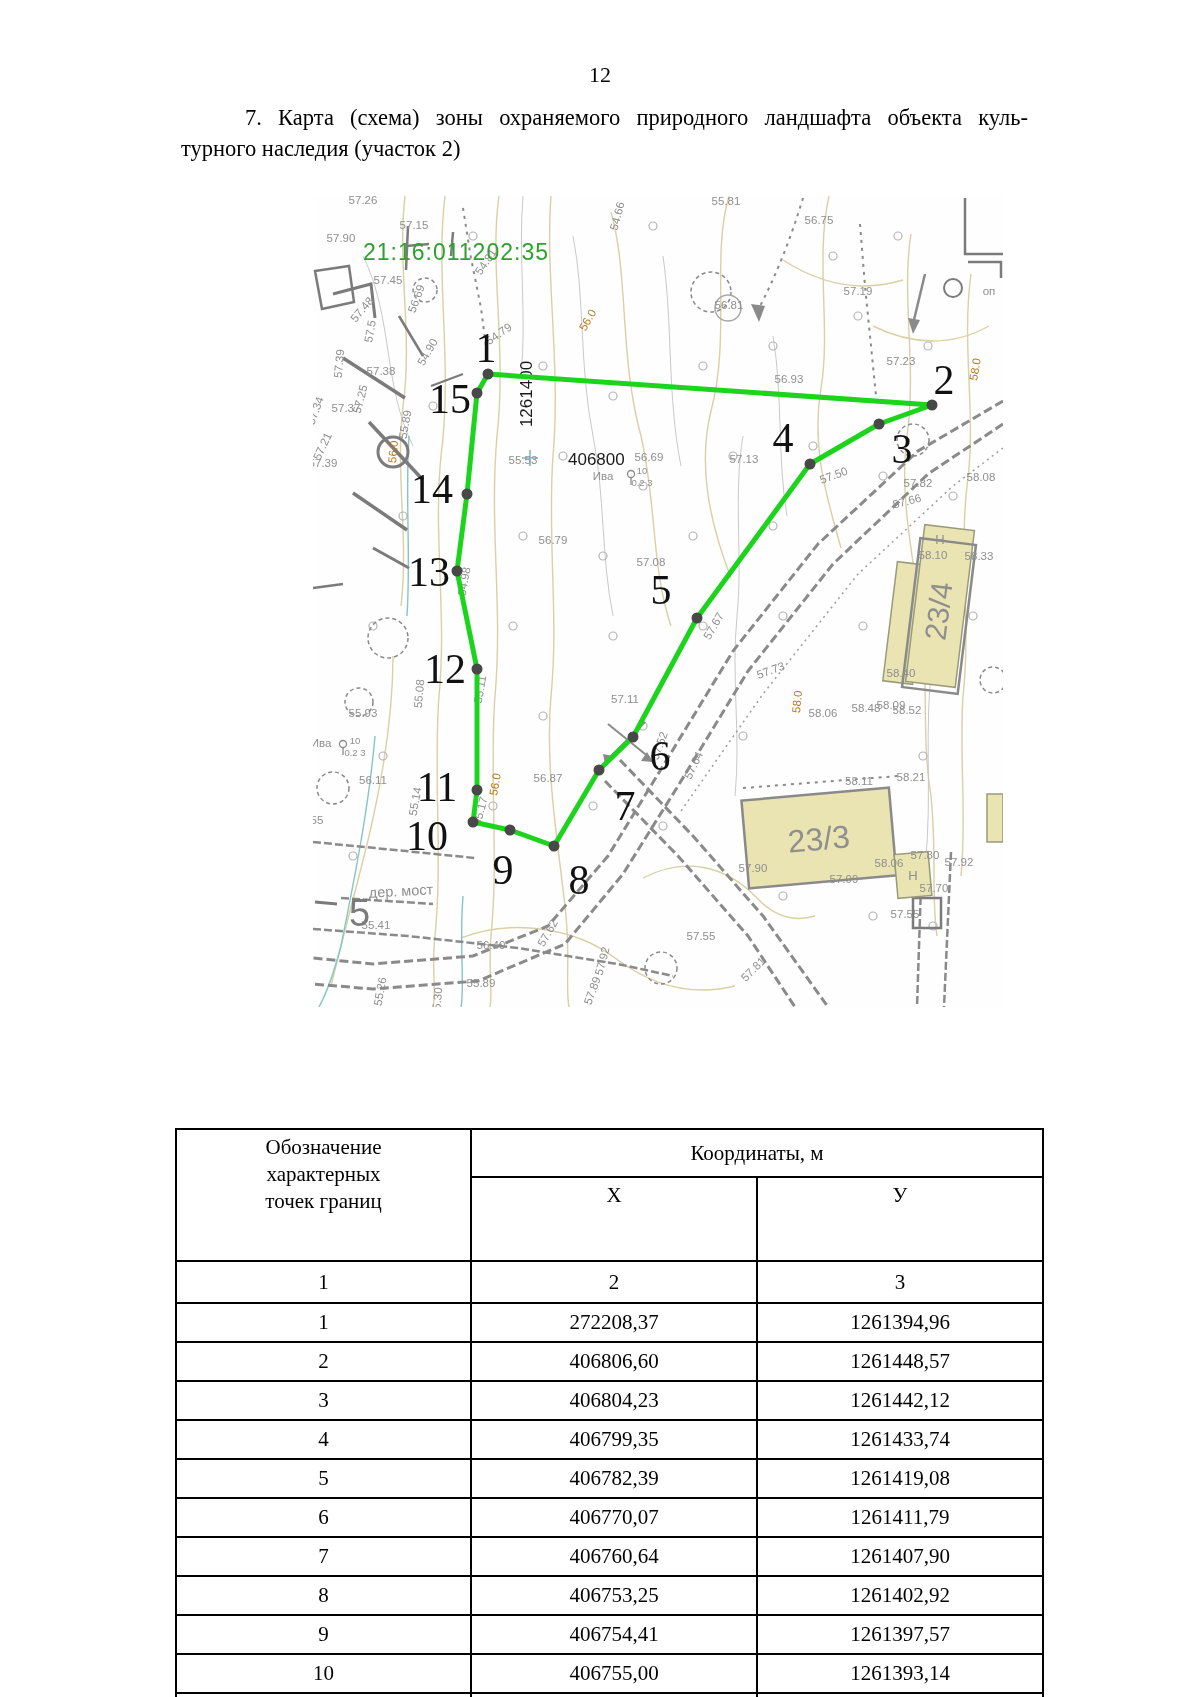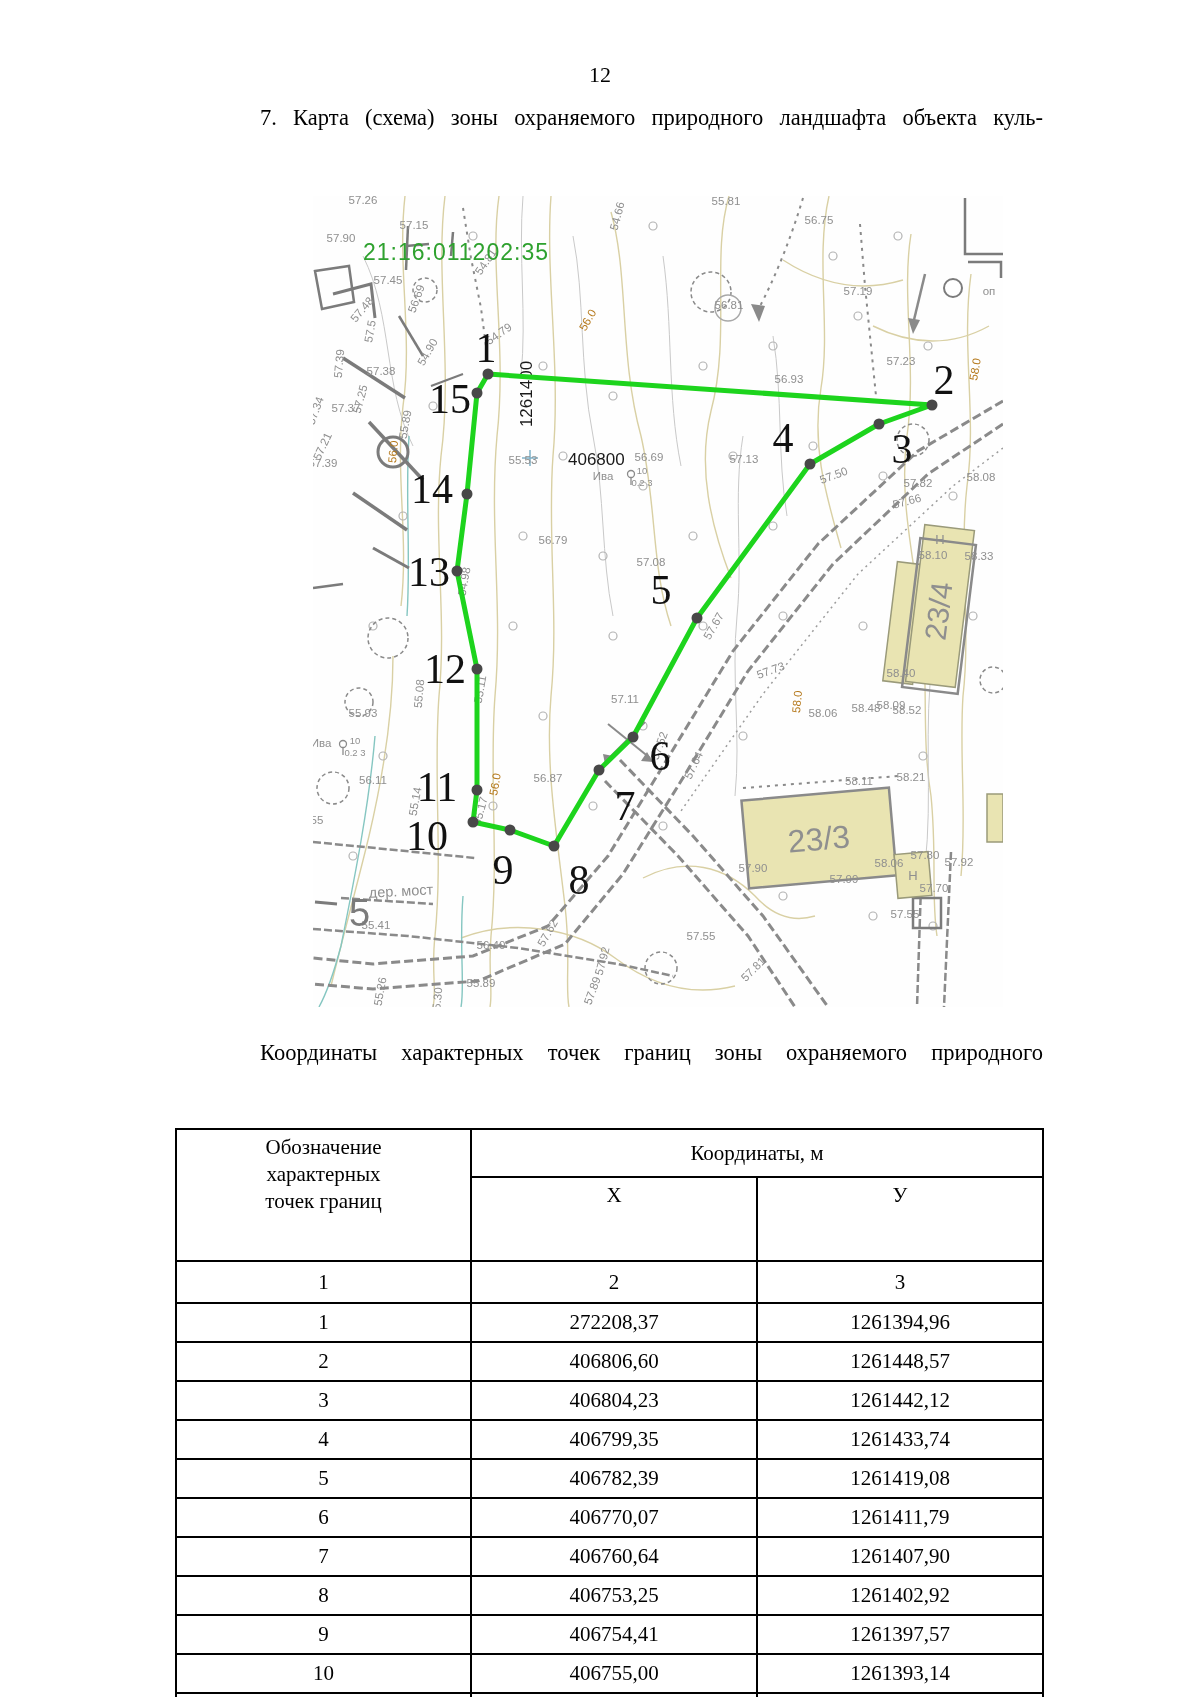--- a/index.html
+++ b/index.html
@@ -1,19 +1,19 @@
 <!DOCTYPE html>
 <html><head>
 <meta charset="utf-8">
 <style>
   html,body{margin:0;padding:0;}
   body{width:1200px;height:1697px;position:relative;background:#ffffff;
        font-family:"Liberation Serif", serif;color:#000;overflow:hidden;}
   .pageno{position:absolute;top:62px;left:0;width:1200px;text-align:center;font-size:22px;}
-  .para{position:absolute;left:196px;width:847px;font-size:22.5px;line-height:31px;font-family:Liberation Serif, serif;}
+  .para{position:absolute;left:181px;width:847px;font-size:22.5px;line-height:31px;font-family:Liberation Serif, serif;}
   .para .j{text-align:justify;text-align-last:justify;text-indent:64px;white-space:nowrap;}
   .para .j{white-space:normal;}
   .heading{top:102px;}
   .subheading{top:1037px;}
   .map-wrap{position:absolute;left:313px;top:196px;width:690px;height:811px;background:#fefefe;}
   table.coords{position:absolute;left:175px;top:1128px;width:867px;border-collapse:collapse;
                font-size:21px;table-layout:fixed;}
   table.coords td{border:2px solid #000;text-align:center;padding:4px;line-height:27px;overflow:hidden;}
   td.h1{vertical-align:top;white-space:pre-line;line-height:29px;padding-top:3px;}
   td.hk{height:38px;}
@@ -21,20 +21,21 @@
   tr.idx td{height:32px;}
   tr.data td{height:29px;}
 </style>
 </head>
 <body>
 
 <div class="pageno">12</div>
 
 <div class="para heading">
   <div class="j">7. Карта (схема) зоны охраняемого природного ландшафта объекта куль-</div>
+  <div>турного наследия (участок 2)</div>
 </div>
 
 <div class="map-wrap">
   <svg id="mapsvg" width="690" height="811" viewBox="0 0 690 811">
       <path d="M92,0 C84,70 100,140 90,210 C82,280 96,340 88,410" fill="none" stroke="#d9d0a4" stroke-width="1.4"></path>
       <path d="M132,0 C122,80 140,170 128,260 C120,340 134,420 126,500 C120,580 130,660 122,740 C118,775 124,795 120,811" fill="none" stroke="#d9d0a4" stroke-width="1.4"></path>
       <path d="M186,0 C176,70 194,150 184,240 C176,330 190,410 182,500 C176,580 186,660 178,740 C175,775 180,795 177,811" fill="none" stroke="#d9d0a4" stroke-width="1.4"></path>
       <path d="M238,0 C232,80 248,170 240,260 C234,340 246,420 238,500 C232,570 244,640 252,710 C258,760 252,790 256,811" fill="none" stroke="#d9d0a4" stroke-width="1.4"></path>
       <path d="M298,16 C316,80 306,160 328,240 C344,310 338,370 358,430" fill="none" stroke="#d9d0a4" stroke-width="1.4"></path>
       <path d="M416,0 C398,60 418,140 398,215 C384,272 398,330 418,382" fill="none" stroke="#d9d0a4" stroke-width="1.4"></path>
@@ -280,21 +281,20 @@
       <text x="114" y="654" font-family="&quot;Liberation Serif&quot;,serif" font-size="42" fill="#111" text-anchor="middle">10</text>
       <text x="124" y="605" font-family="&quot;Liberation Serif&quot;,serif" font-size="42" fill="#111" text-anchor="middle">11</text>
       <text x="132" y="487" font-family="&quot;Liberation Serif&quot;,serif" font-size="42" fill="#111" text-anchor="middle">12</text>
       <text x="116" y="390" font-family="&quot;Liberation Serif&quot;,serif" font-size="42" fill="#111" text-anchor="middle">13</text>
       <text x="119" y="307" font-family="&quot;Liberation Serif&quot;,serif" font-size="42" fill="#111" text-anchor="middle">14</text>
       <text x="137" y="217" font-family="&quot;Liberation Serif&quot;,serif" font-size="42" fill="#111" text-anchor="middle">15</text>
     </svg>
 </div>
 
 <div class="para subheading">
-  <div class="j">Координаты характерных точек границ зоны охраняемого природного</div>
 </div>
 
 <table class="coords">
   <colgroup>
       <col style="width:295px">
       <col style="width:286px">
       <col style="width:286px">
     </colgroup>
   <tbody>
     <tr>

